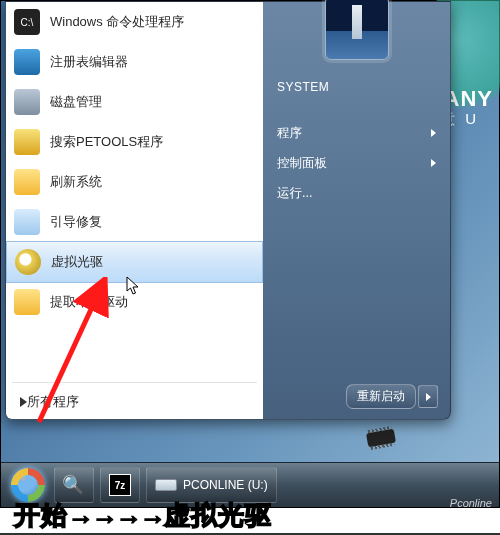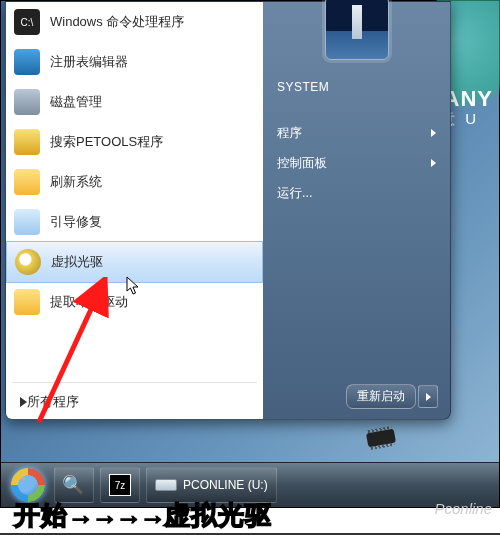--- a/index.html
+++ b/index.html
@@ -56,36 +56,36 @@
   .taskbar{position:absolute;left:0;right:0;bottom:0;height:44px;
     background:linear-gradient(180deg,#6c808f 0%,#3e4e5c 50%,#2b3742 100%);border-top:1px solid #1d2630;display:flex;align-items:center;padding-left:4px}
   .start-orb{width:46px;height:44px;display:flex;align-items:center;justify-content:center}
   .orb{width:34px;height:34px;border-radius:50%;background:radial-gradient(circle at 35% 30%,#fff8 0 8%,#77b7ee 0 40%,#2b5c8e 100%);position:relative;box-shadow:0 0 6px #7fc1f8}
   .orb::before{content:"";position:absolute;inset:0;border-radius:50%;background:
     conic-gradient(#ef4f2e 0 90deg,#7cc043 0 180deg,#2e9be6 0 270deg,#f7c531 0 360deg);mask:radial-gradient(circle,transparent 40%,#000 42%);-webkit-mask:radial-gradient(circle,transparent 40%,#000 42%);opacity:.9}
   .tb-btn{height:34px;margin:0 3px;padding:0 8px;border:1px solid rgba(255,255,255,.18);border-radius:3px;
     background:linear-gradient(180deg,rgba(255,255,255,.12),rgba(0,0,0,.15));display:flex;align-items:center;gap:6px;color:#fff;font-size:12px}
   .tb-icon{width:22px;height:22px;display:flex;align-items:center;justify-content:center}
   .ico-mag{font-size:18px}
-  .ico-7z{background:#000;color:#fff;font-size:10px;font-weight:400;width:24px;height:20px;display:flex;align-items:center;justify-content:center;border:1px solid #fff}
+  .ico-7z{background:#000;color:#fff;font-size:10px;font-weight:700;width:24px;height:20px;display:flex;align-items:center;justify-content:center;border:1px solid #fff}
   .ico-hdd{width:20px;height:10px;background:linear-gradient(#e7eef4,#b7c7d4);border:1px solid #889;border-radius:2px}
 
   
   .red-arrow{position:absolute;left:28px;bottom:80px;width:90px;height:150px;pointer-events:none}
 
   
   .cursor{position:absolute;top:275px;left:125px;width:14px;height:20px;pointer-events:none}
 
   
   .strip{position:relative;height:25px;background:#fff}
   .instr{position:absolute;left:14px;bottom:0px;font-size:26px;font-weight:700;color:#737373;
     -webkit-text-stroke:1.5px #000;letter-spacing:1px}
   .instr .arrseq{letter-spacing:-2px}
   .wm{position:absolute;right:8px;bottom:3px;font-size:11px;color:#999;font-style:italic}
-  .wm2{position:absolute;right:8px;bottom:16px;font-size:15px;color:#ccc;font-style:italic}
+  .wm2{position:absolute;right:8px;bottom:24px;font-size:11px;color:#ccc;font-style:italic}
 </style>
 </head>
 <body>
 
 <div class="viewport">
   <div class="orb-deco"></div>
   <div class="brand">
     <div class="en">TIANY</div>
     <div class="cn">天意 U</div>
   </div>

